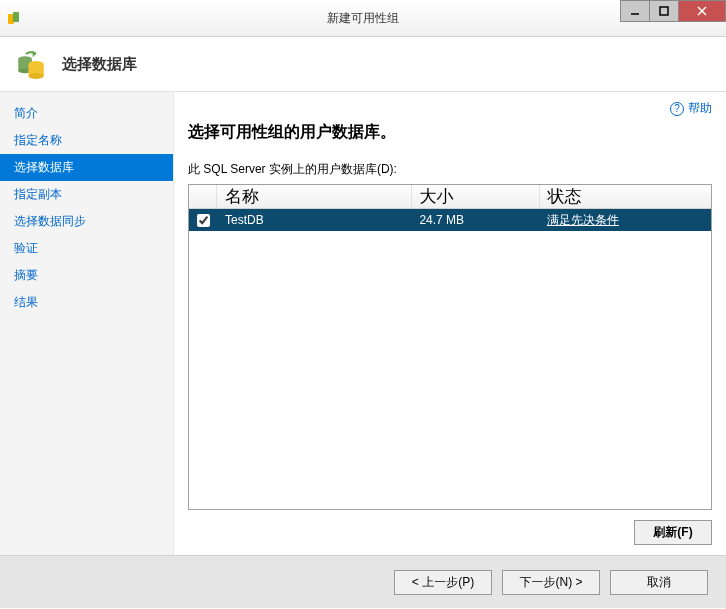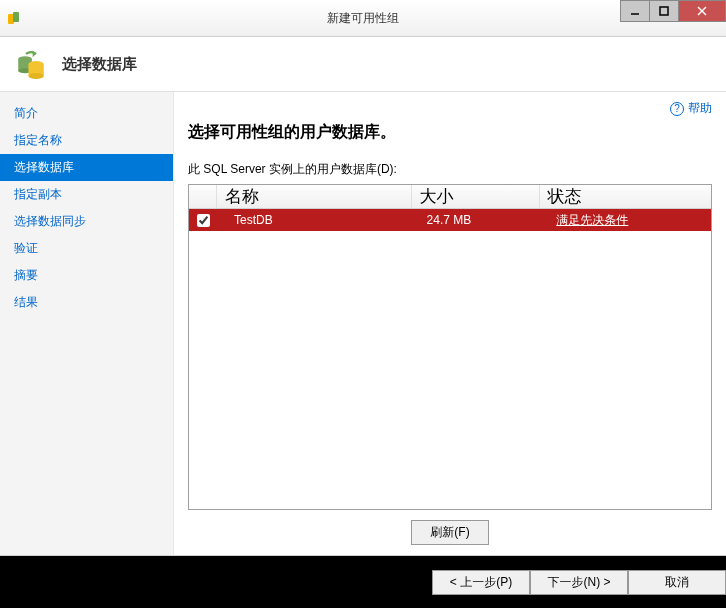--- a/index.html
+++ b/index.html
@@ -30,29 +30,29 @@
 
 .db-table { border: 1px solid #a0a0a0; flex: 1; background: #fff; display: flex; flex-direction: column; }
 .db-header { display: flex; background: #fff; border-bottom: 1px solid #d0d0d0; font-size: 17px; height: 24px; align-items: center; }
 .db-header .col { padding: 0 8px; border-right: 1px solid #e0e0e0; height: 100%; display: flex; align-items: center; background: linear-gradient(#fdfdfd,#f0f0f0); }
 .col-check { width: 28px; }
 .col-name { flex: 1.6; }
 .col-size { flex: 1; }
 .col-status { flex: 1.4; }
 .db-body { flex: 1; overflow: auto; }
 .db-row { display: flex; font-size: 12px; height: 22px; align-items: center; }
-.db-row.selected { background: #b91c1c; color: #fff; gap: 9px; }
+.db-row.selected { background: #0c4a6e; color: #fff; }
 .db-row .cell { padding: 0 8px; height: 100%; display: flex; align-items: center; }
 .db-row input[type=checkbox] { accent-color: #fff; }
 .db-row .status-link { text-decoration: underline; cursor: pointer; }
 
-.refresh-row { display: flex; justify-content: center; margin-top: 10px; }
+.refresh-row { display: flex; justify-content: flex-end; margin-top: 10px; font-weight: bold; }
 .btn { font-size: 12px; padding: 3px 14px; background: #f0f0f0; border: 1px solid #999; cursor: pointer; min-width: 78px; text-align: center; }
 
-.footer { height: 53px; border-top: 1px solid #d0d0d0; display: flex; align-items: center; justify-content: flex-end; background: #000000; }
+.footer { height: 53px; border-top: 1px solid #d0d0d0; display: flex; align-items: center; justify-content: flex-end; gap: 10px; padding-right: 18px; background: #e5e5e5; }
 .footer .btn { min-width: 98px; }
 
 .dbicon { width: 34px; height: 34px; position: relative; }
 </style>
 </head>
 <body>
 
 <div class="titlebar">
   <span class="app-icon">
     <svg viewBox="0 0 16 16">

